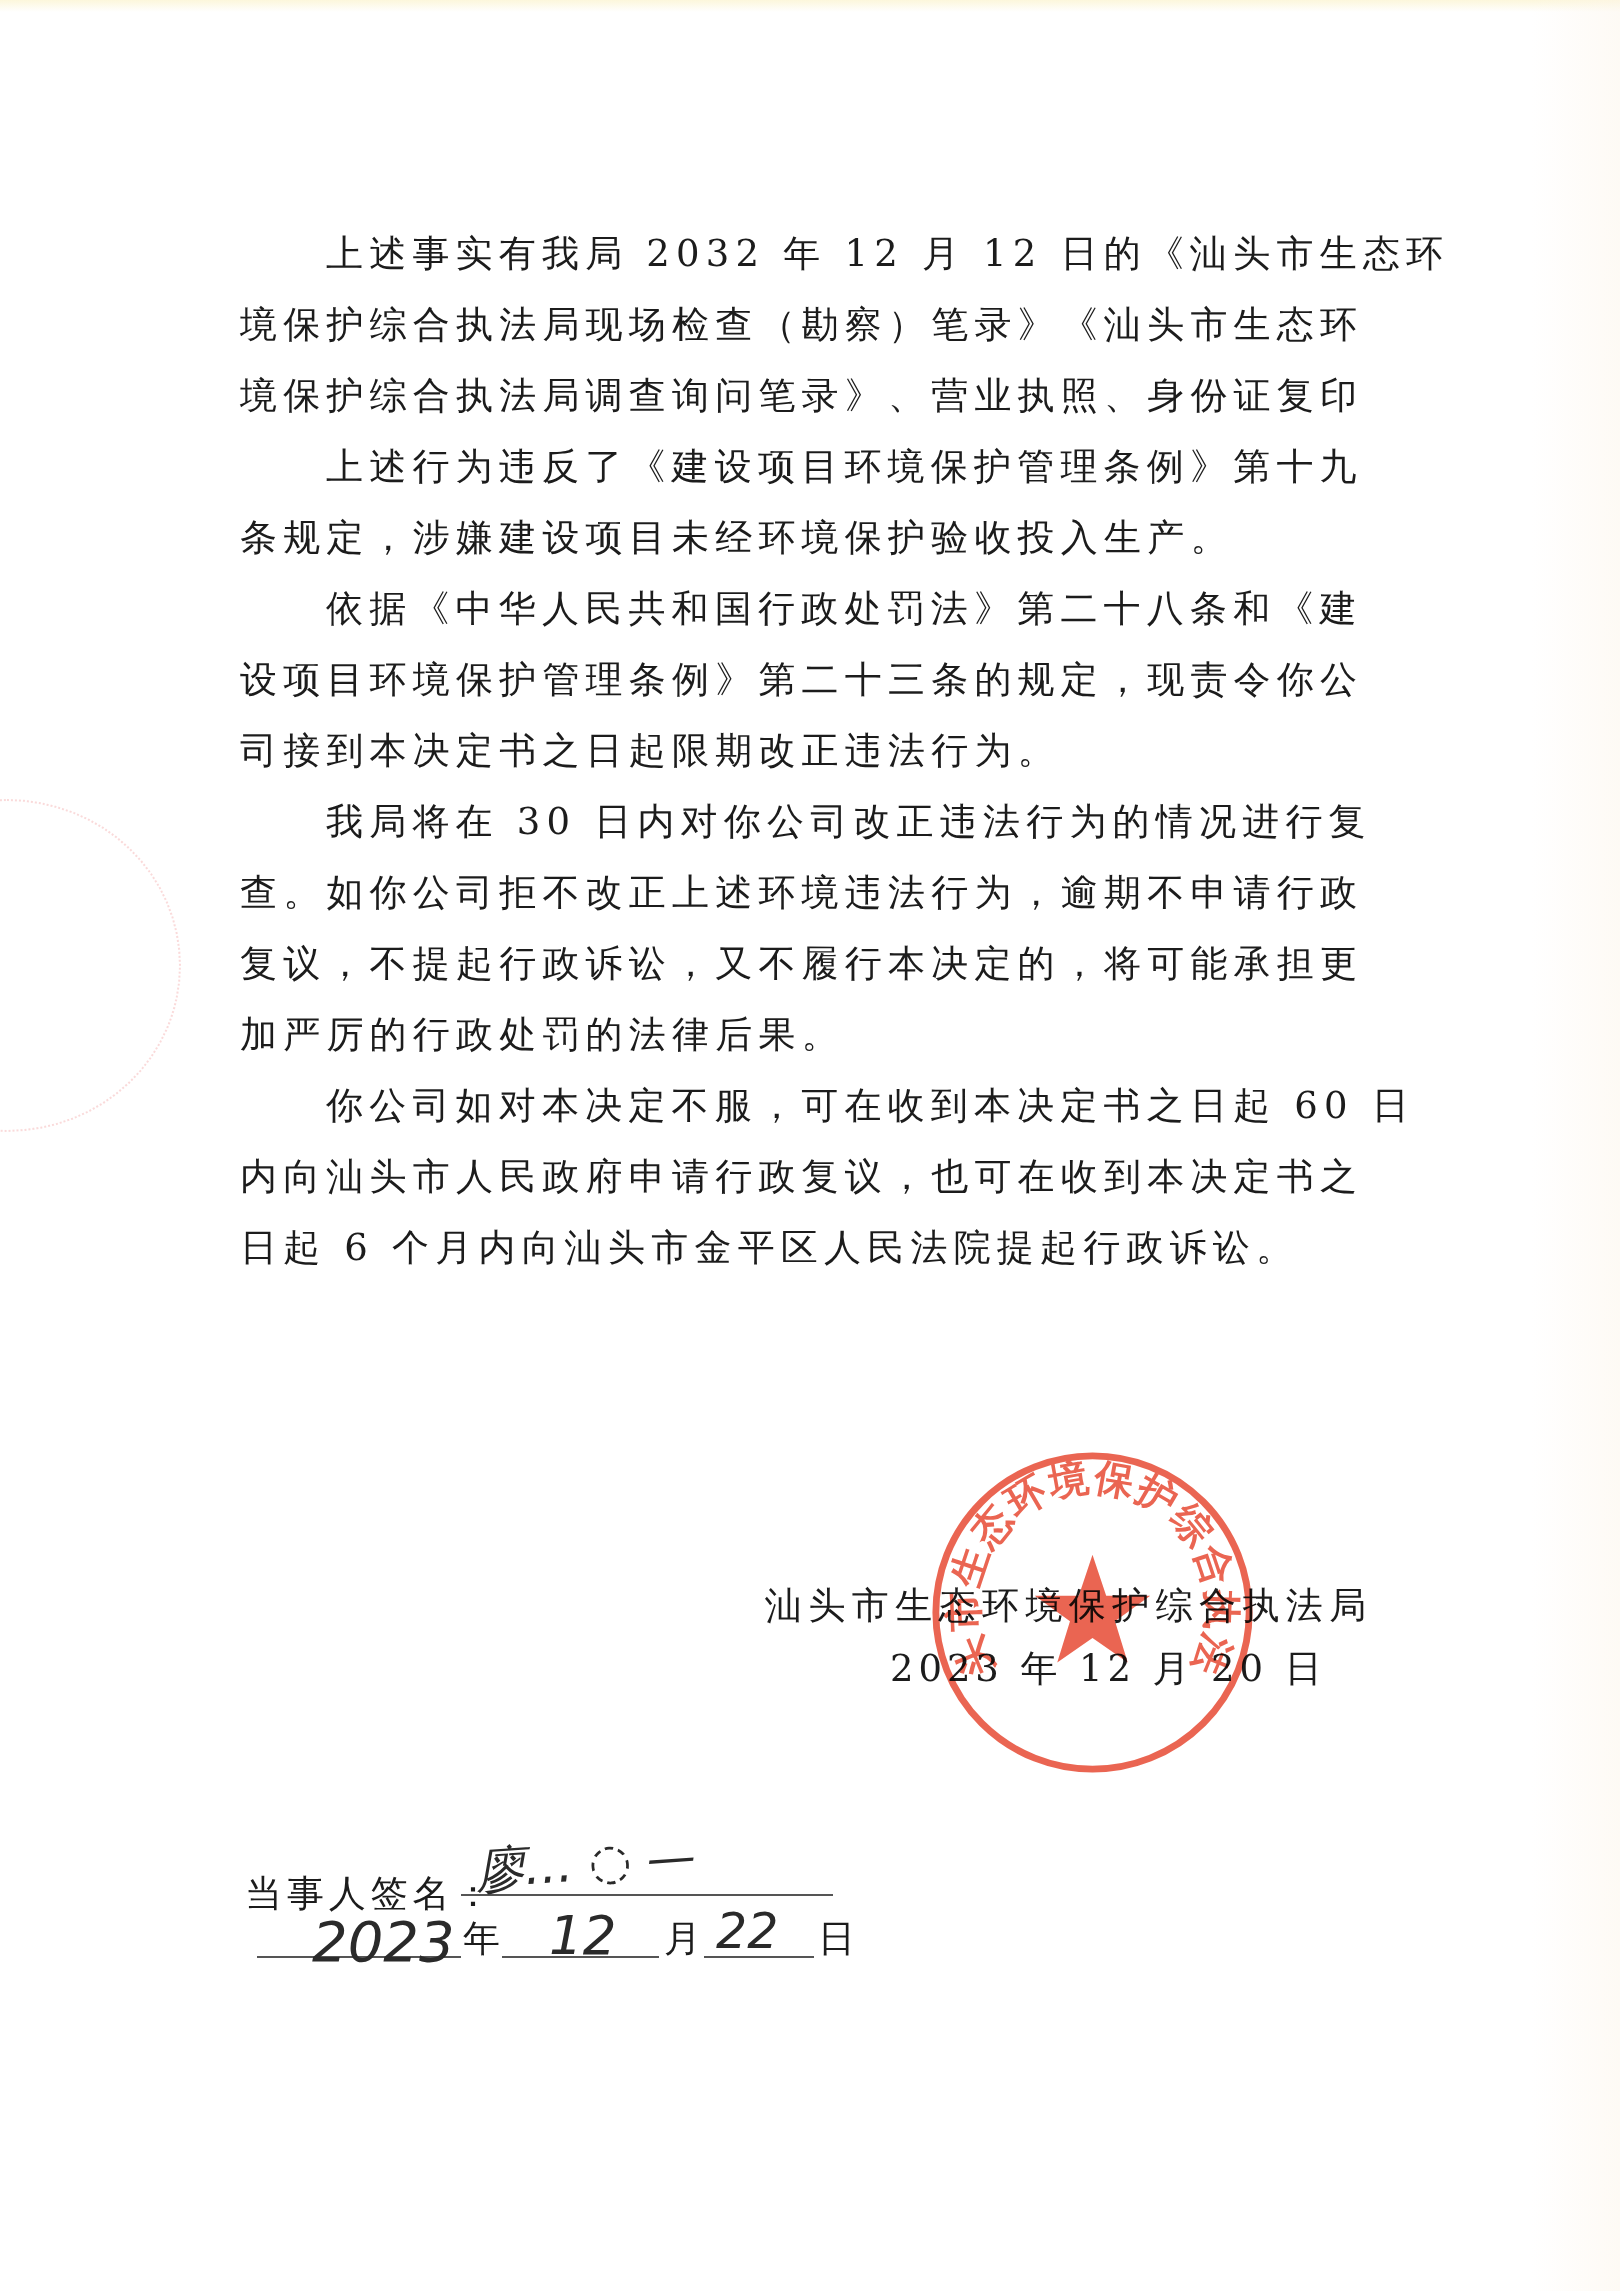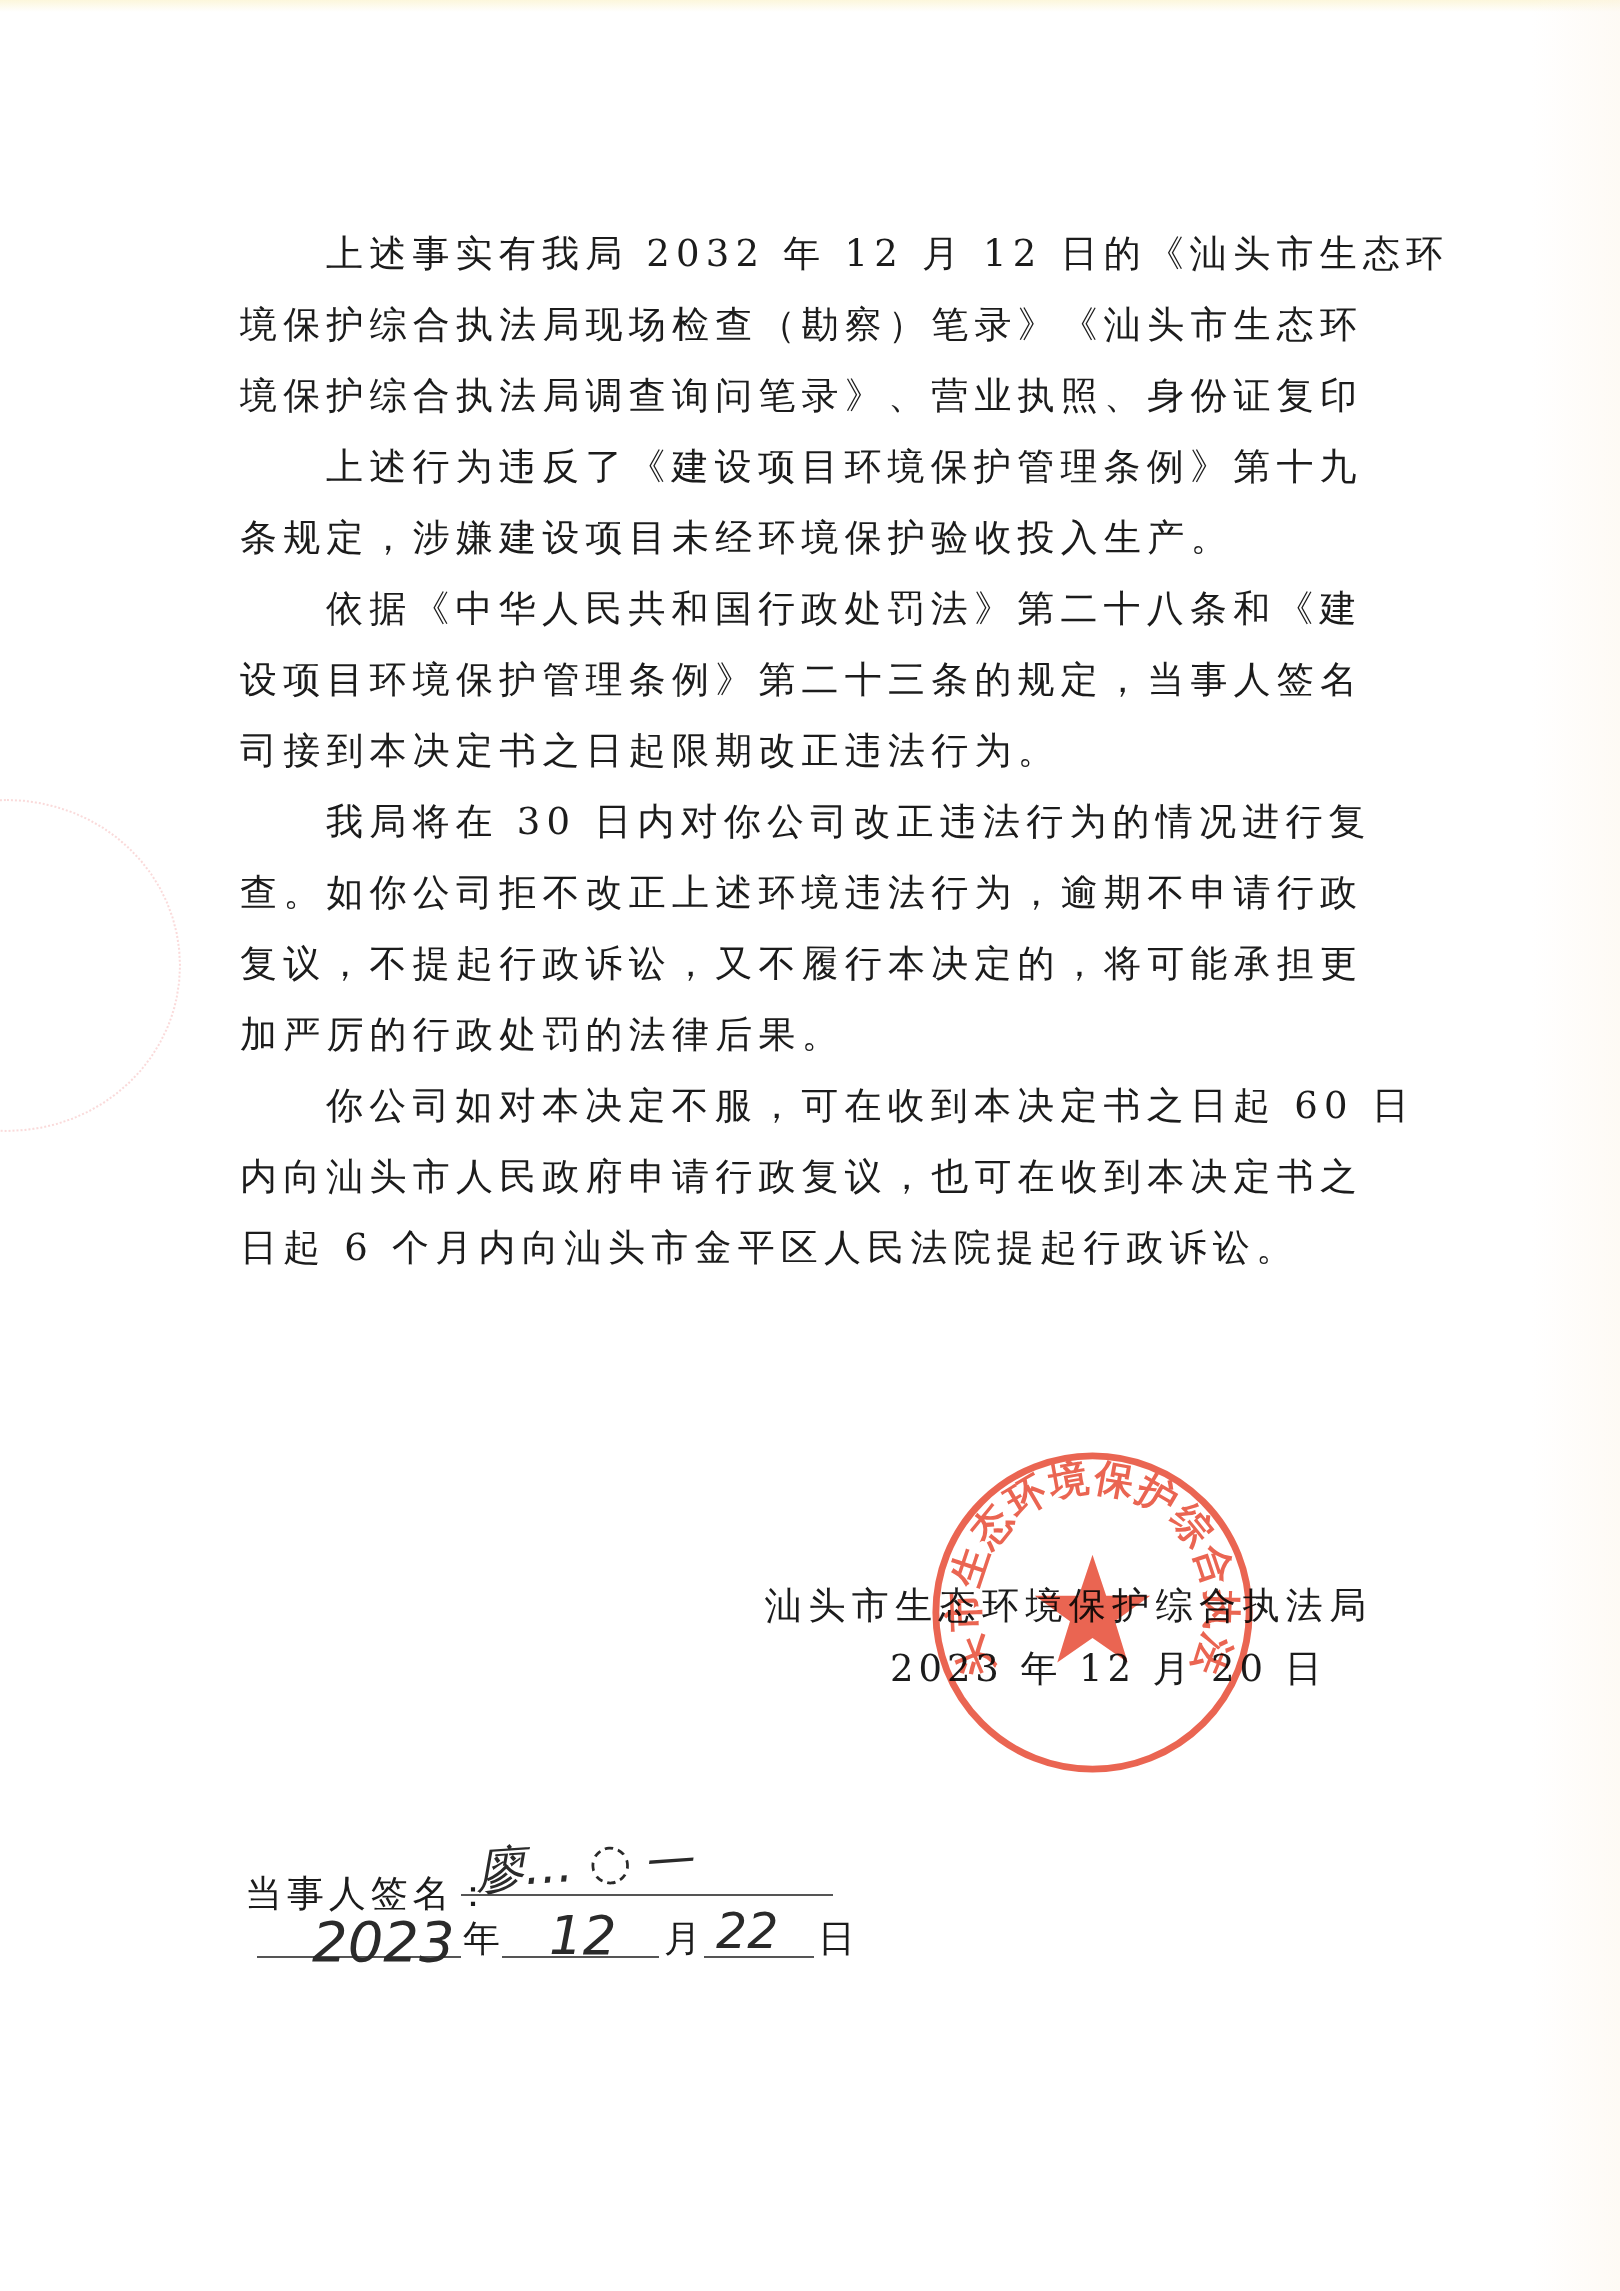--- a/index.html
+++ b/index.html
@@ -116,21 +116,21 @@
 <div class="scan-edge-right"></div>
 <div class="ghost-seal"></div>
 
 <div class="body-text">
   <div class="line indent">上述事实有我局 2032 年 12 月 12 日的《汕头市生态环</div>
   <div class="line">境保护综合执法局现场检查（勘察）笔录》《汕头市生态环</div>
   <div class="line">境保护综合执法局调查询问笔录》、营业执照、身份证复印</div>
   <div class="line indent">上述行为违反了《建设项目环境保护管理条例》第十九</div>
   <div class="line">条规定，涉嫌建设项目未经环境保护验收投入生产。</div>
   <div class="line indent">依据《中华人民共和国行政处罚法》第二十八条和《建</div>
-  <div class="line">设项目环境保护管理条例》第二十三条的规定，当事人签名</div>
+  <div class="line">设项目环境保护管理条例》第二十三条的规定，现责令你公</div>
   <div class="line">司接到本决定书之日起限期改正违法行为。</div>
   <div class="line indent">我局将在 30 日内对你公司改正违法行为的情况进行复</div>
   <div class="line">查。如你公司拒不改正上述环境违法行为，逾期不申请行政</div>
   <div class="line">复议，不提起行政诉讼，又不履行本决定的，将可能承担更</div>
   <div class="line">加严厉的行政处罚的法律后果。</div>
   <div class="line indent">你公司如对本决定不服，可在收到本决定书之日起 60 日</div>
   <div class="line">内向汕头市人民政府申请行政复议，也可在收到本决定书之</div>
   <div class="line">日起 6 个月内向汕头市金平区人民法院提起行政诉讼。</div>
 </div>
 

